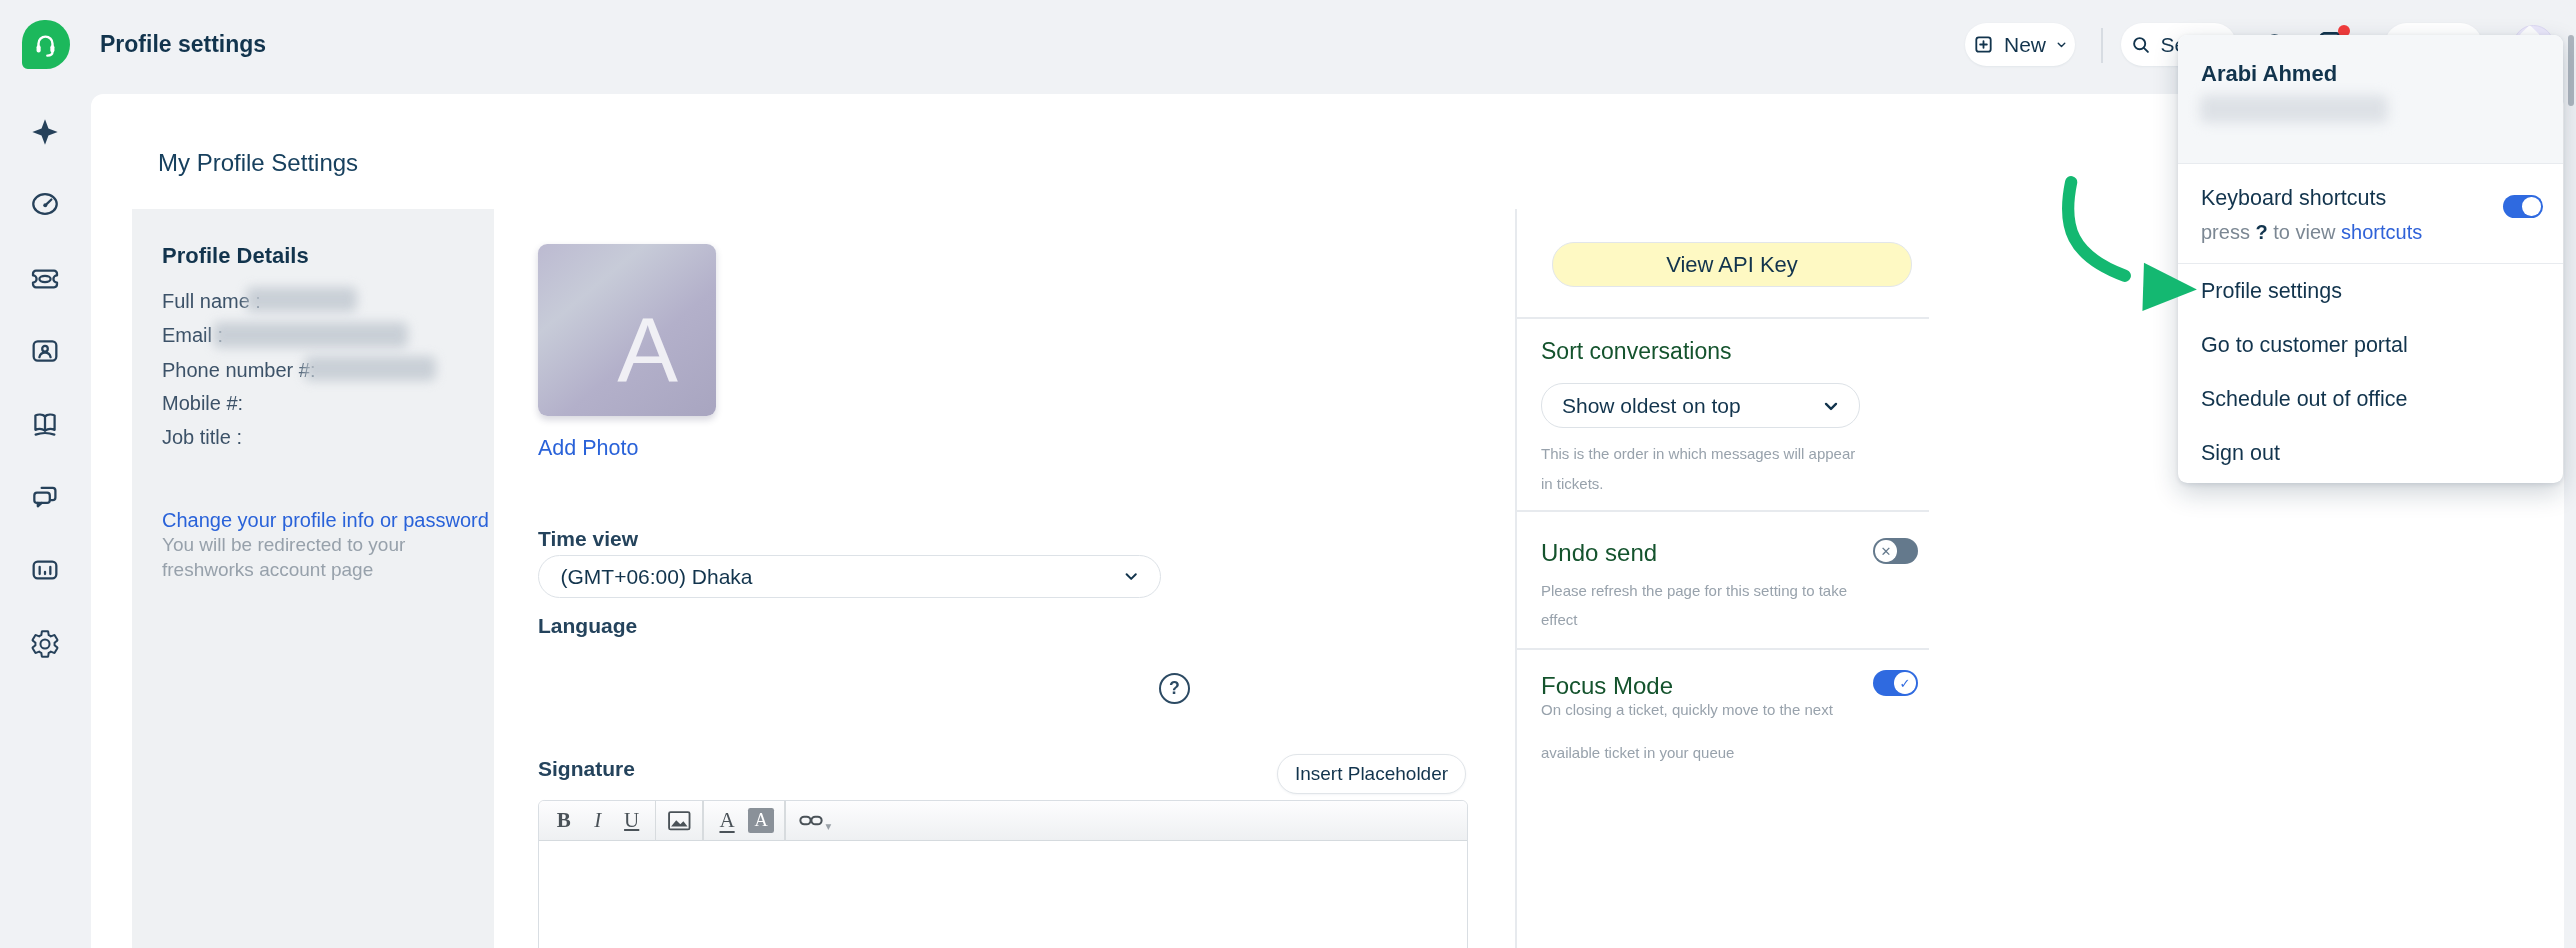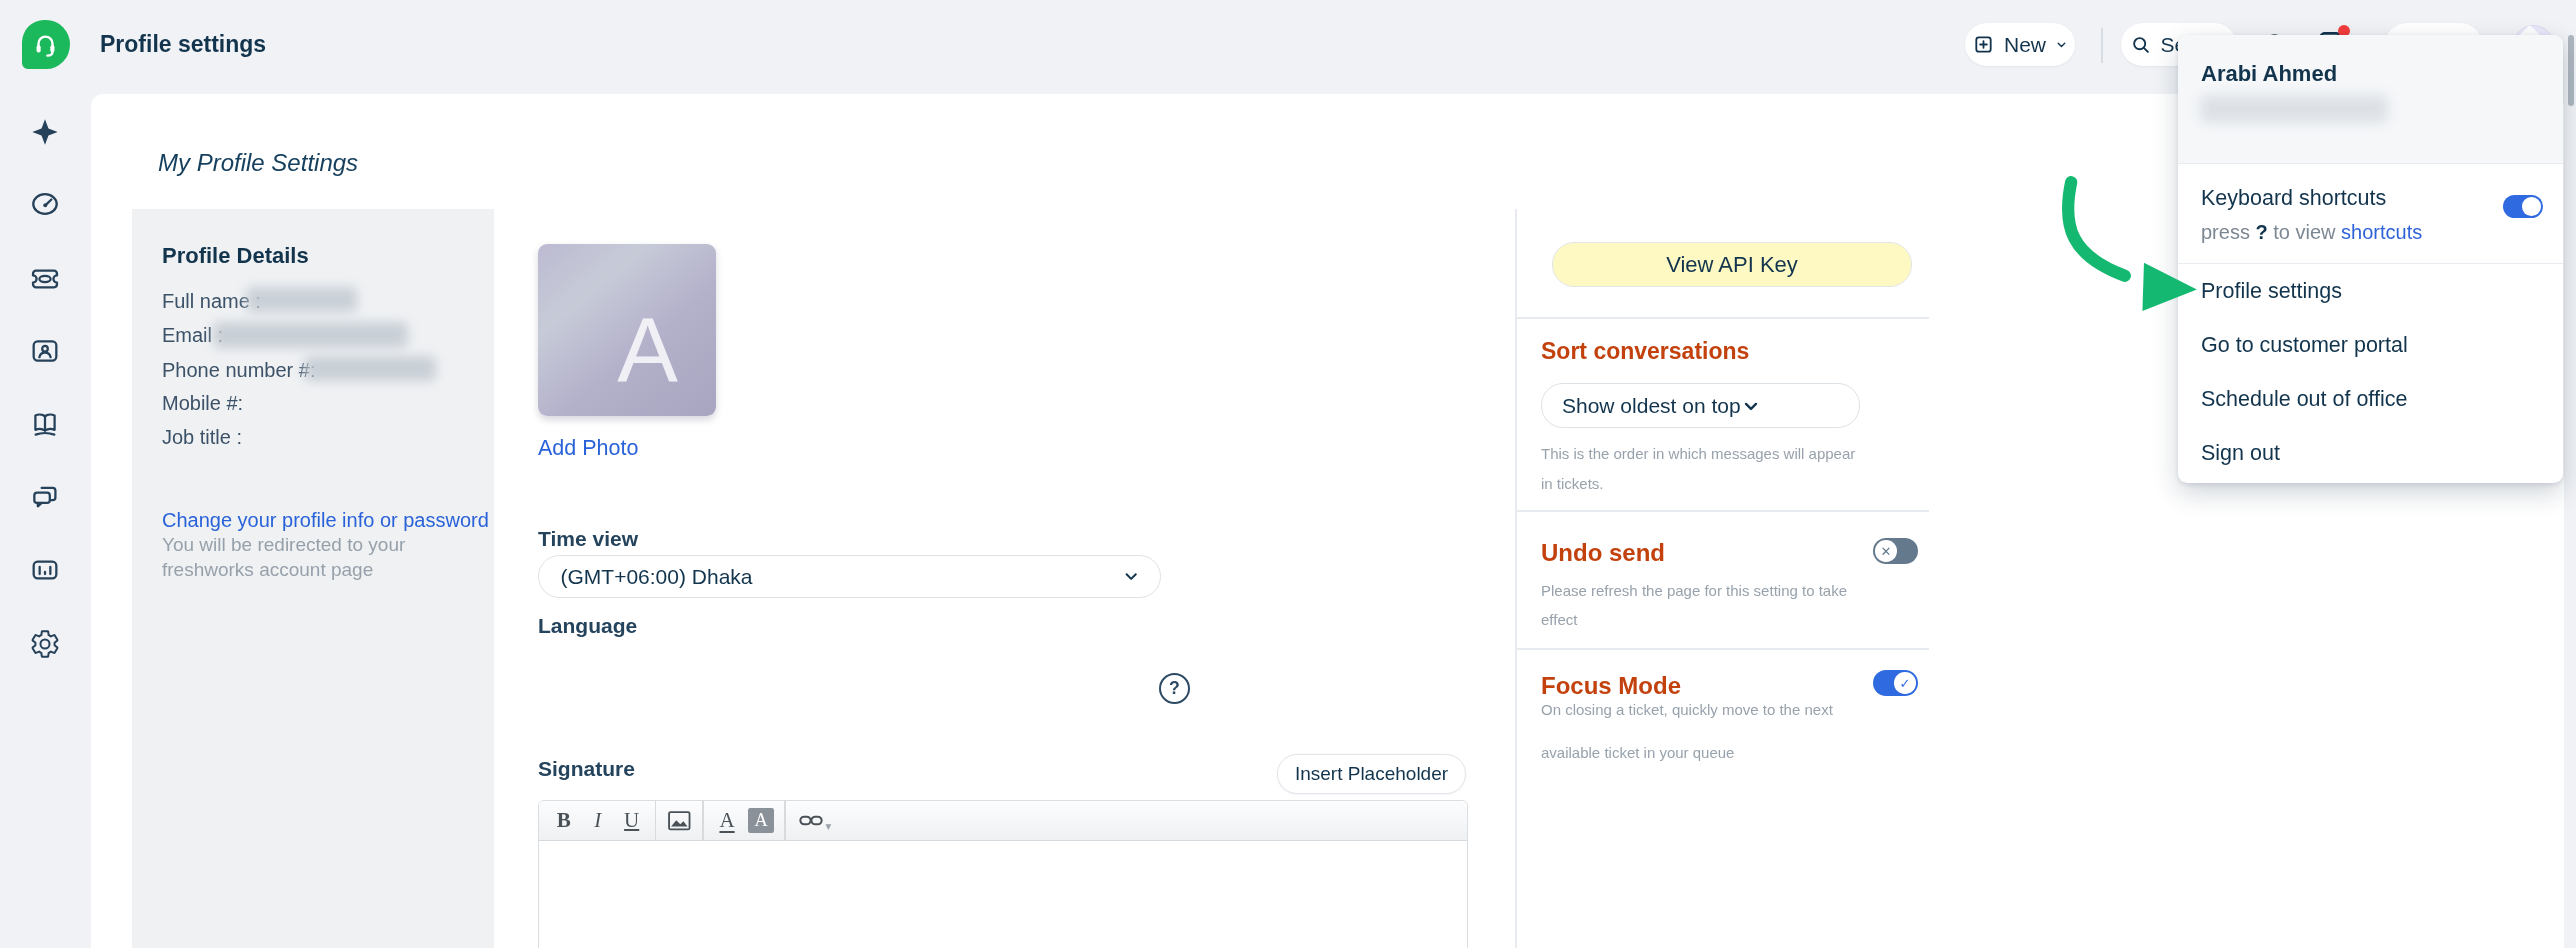--- a/index.html
+++ b/index.html
@@ -23,21 +23,21 @@
   .reddot { position:absolute; right:-3.1px; top:-3.1px; width:12.3px; height:12.3px; border-radius:50%; background:#f23c3c; }
   .scroll-thumb { position:absolute; right:2.3px; top:35px; width:6.1px; height:71px; border-radius:3.1px; background:#aeb6bf; }
 
   
   .sidebar { position:absolute; left:0; top:89px; width:91px; height:860px; }
   .side-ic { position:absolute; left:29px; width:32px; height:32px; background:transparent; border:none; cursor:pointer; padding:0; }
 
   
   .card { position:absolute; left:91px; top:94px; width:2473px; height:855px; background:#fff;
           border-radius:12.3px 12.3px 0 0; overflow:hidden; }
-  .h1 { position:absolute; left:67px; top:55px; font-size:24px; font-weight:500; color:#17405e; white-space:nowrap;font-style:italic; }
+  .h1 { position:absolute; left:67px; top:55px; font-size:24px; font-weight:500; color:#17405e; white-space:nowrap; }
 
   
   .ppanel { position:absolute; left:41px; top:115px; width:362px; height:740px; background:#eff1f3; }
   .ppanel-h { position:absolute; left:30px; top:34px; font-size:22px; font-weight:600; color:#12344d; white-space:nowrap; }
   .pfield { position:absolute; left:30px; font-size:20px; color:#3c5268; white-space:nowrap; }
   .blur { position:absolute; background:#c3cad2; border-radius:6.1px; filter:blur(5.4px); opacity:.85; }
   .plink { position:absolute; left:30px; top:300px; font-size:20px; color:#2962d9; cursor:pointer; white-space:nowrap; }
   .pnote { position:absolute; left:30px; font-size:19px; color:#97a1ab; white-space:nowrap; }
 
   
@@ -69,25 +69,25 @@
              display:flex; align-items:center; justify-content:center;
              font-family:"Liberation Serif","DejaVu Serif",serif; font-size:18.4px; }
   .linkcaret { font-size:11.5px; color:#9aa1a8; margin-left:1.5px; align-self:flex-end; padding-bottom:3.1px; }
 
   
   .vdiv { position:absolute; left:1424px; top:115px; width:1.5px; height:740px; background:#e7eaee; }
   .hr { position:absolute; left:1424px; width:414px; height:1.5px; background:#e7eaee; }
   .apikey { position:absolute; left:1461px; top:148px; width:360px; height:45px; background:#fef9c3;
             border:1.5px solid #e2e6ea; border-radius:22px; font-family:inherit; font-size:22px; font-weight:500;
             color:#12344d; cursor:pointer; white-space:nowrap; }
-  .sheading { position:absolute; left:1450px; font-size:23px; font-weight:700; color:#c2410c; white-space:nowrap; }
+  .sheading { position:absolute; left:1450px; font-size:23px; font-weight:400; color:#14532d; white-space:nowrap; }
   .shint { position:absolute; left:1450px; font-size:15px; color:#98a2ac; line-height:29px; white-space:nowrap; }
   .sortsel { position:absolute; left:1450px; top:289px; width:319px; height:45px; background:#fff;
              border:1.5px solid #dde2e7; border-radius:22px; display:flex; align-items:center;
-             padding:0 18.4px 0 20px; font-size:21px; color:#12344d;
+             justify-content:space-between; padding:0 18.4px 0 20px; font-size:21px; color:#12344d;
              cursor:pointer; white-space:nowrap; }
   .toggle { position:absolute; width:45px; height:26px; border-radius:13px; cursor:pointer; }
   .toggle .knob { position:absolute; top:2.3px; width:21.5px; height:21.5px; border-radius:50%; background:#fff;
                   display:flex; align-items:center; justify-content:center; font-size:13px; font-weight:700; }
   .toggle.off { background:#64798c; } .toggle.off .knob { left:2.3px; color:#64798c; }
   .toggle.on  { background:#2f6ae0; } .toggle.on  .knob { right:2.3px; color:#2f6ae0; }
 
   
   .menu-pointer { position:absolute; left:2522px; top:28px; width:15.4px; height:15.4px; background:#fdfdfe;
                   transform:rotate(45deg); border-radius:2.3px; z-index:49; }

